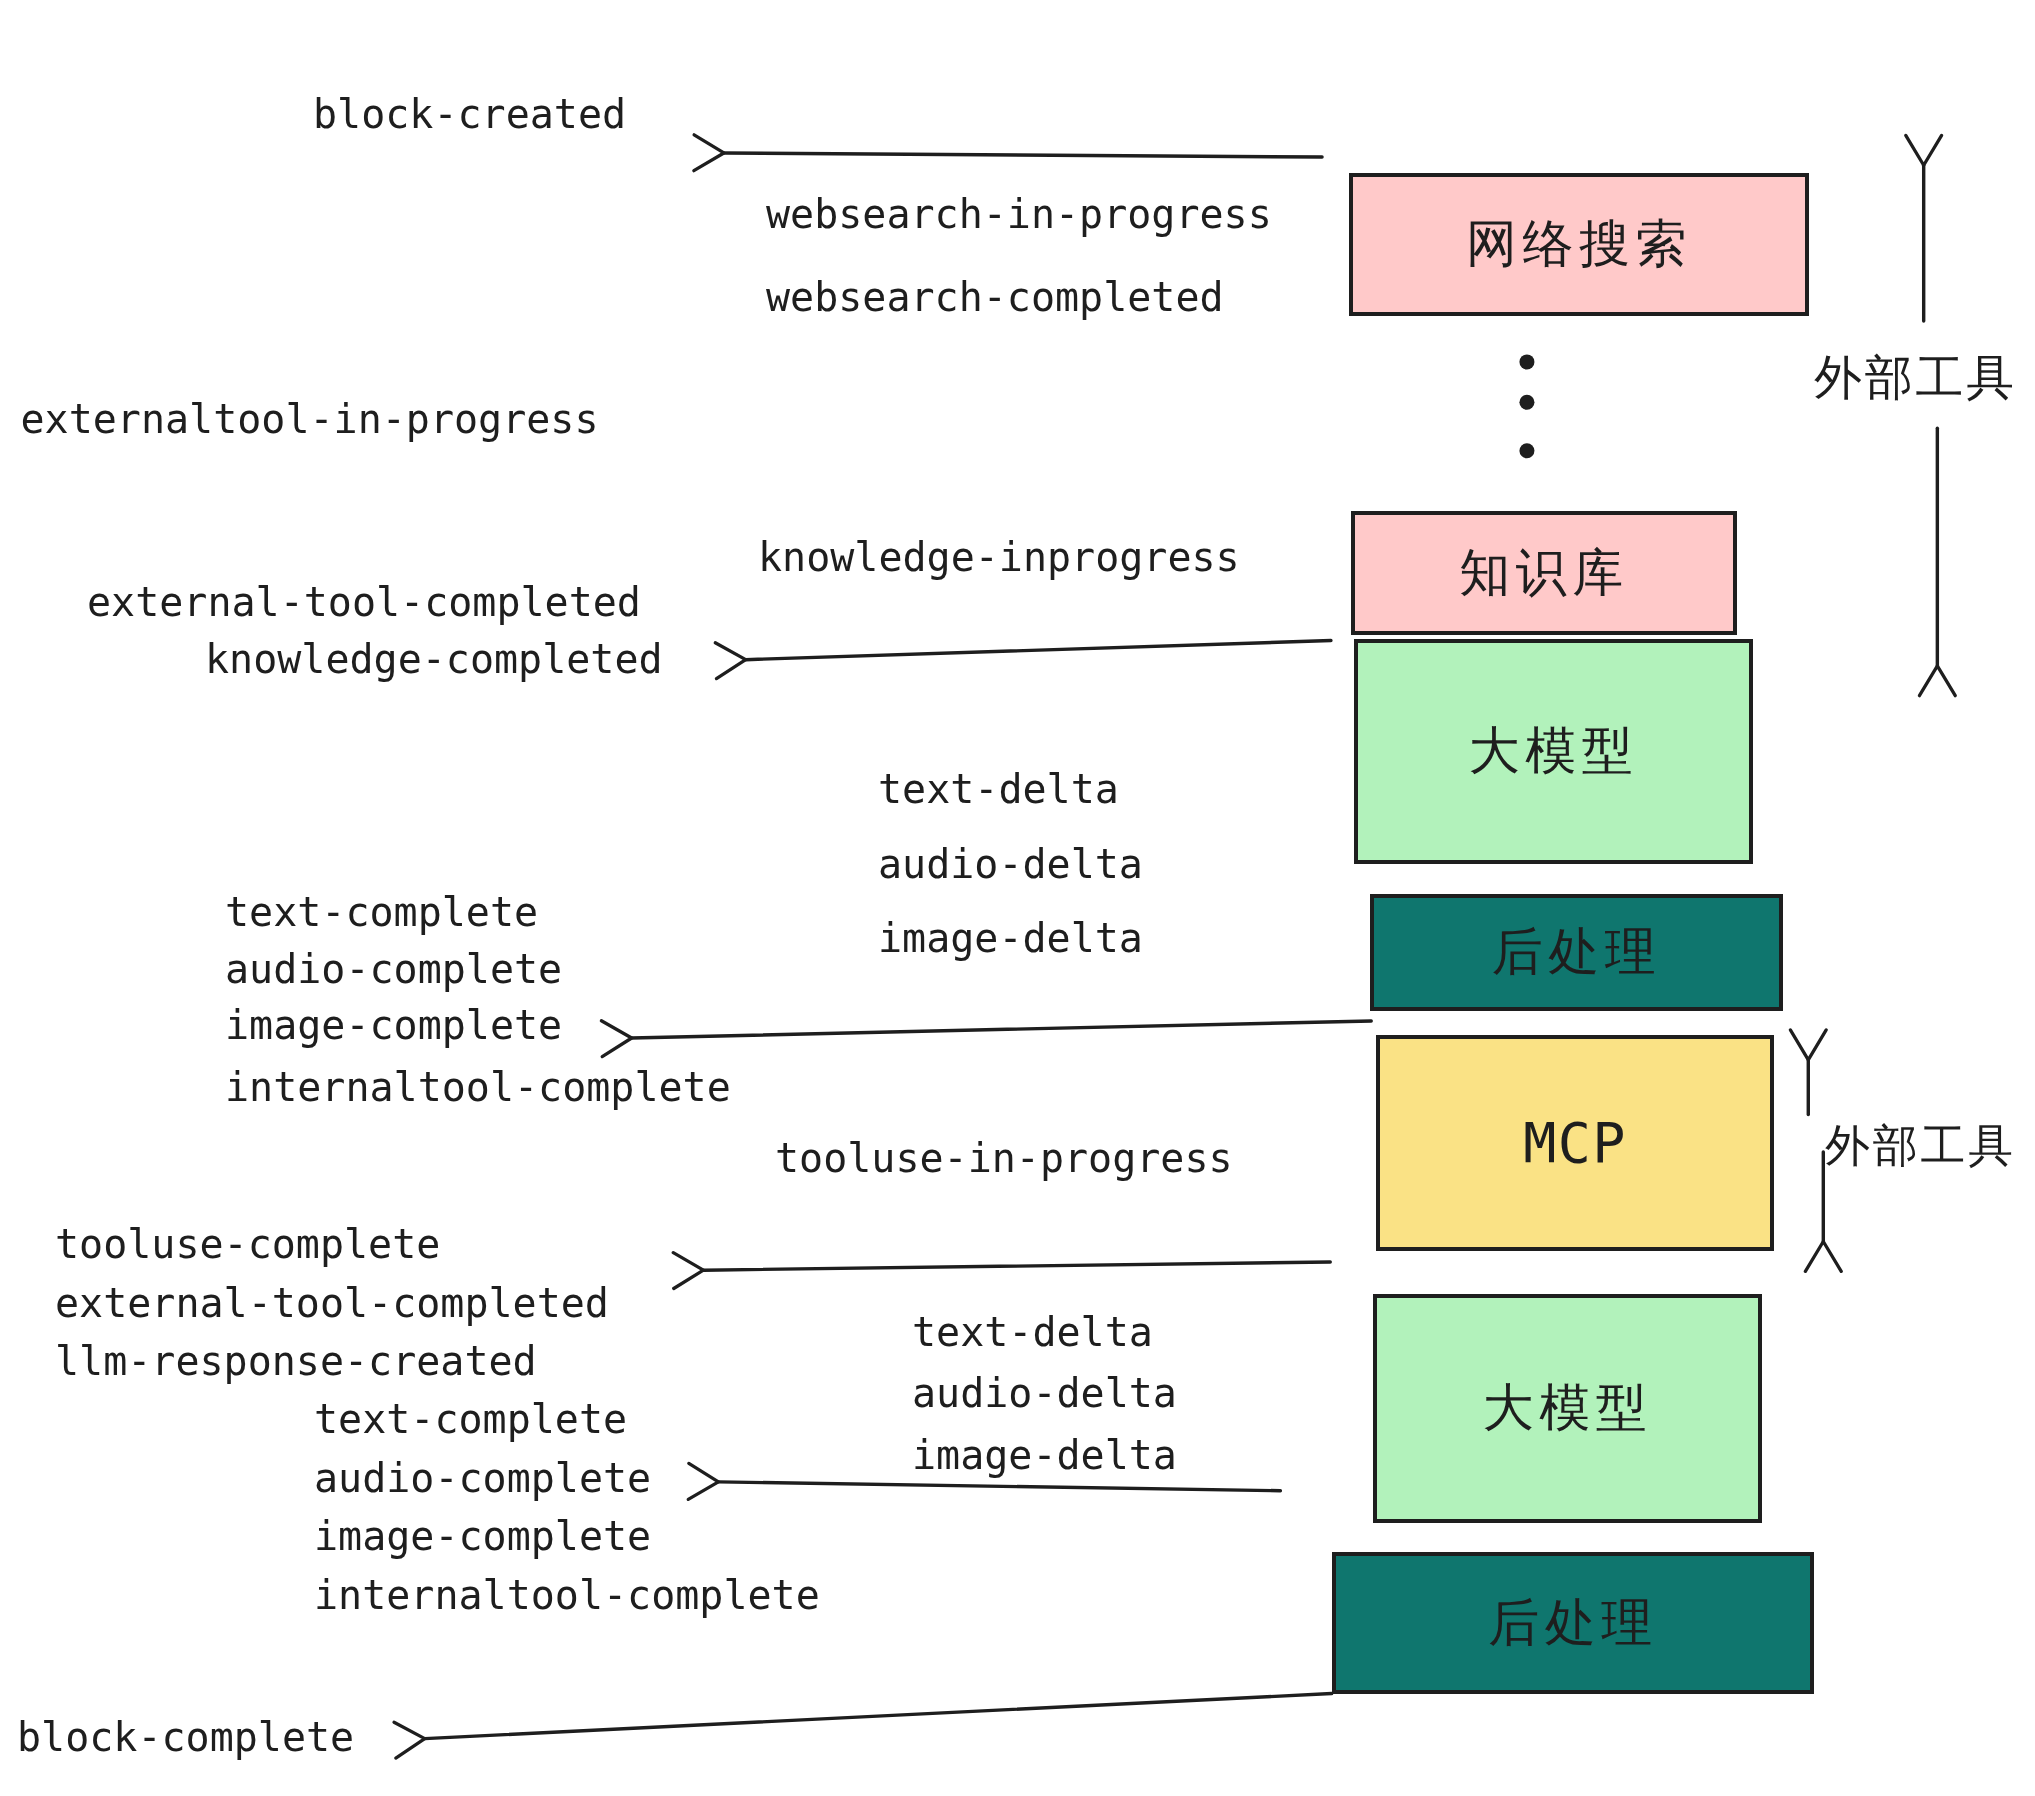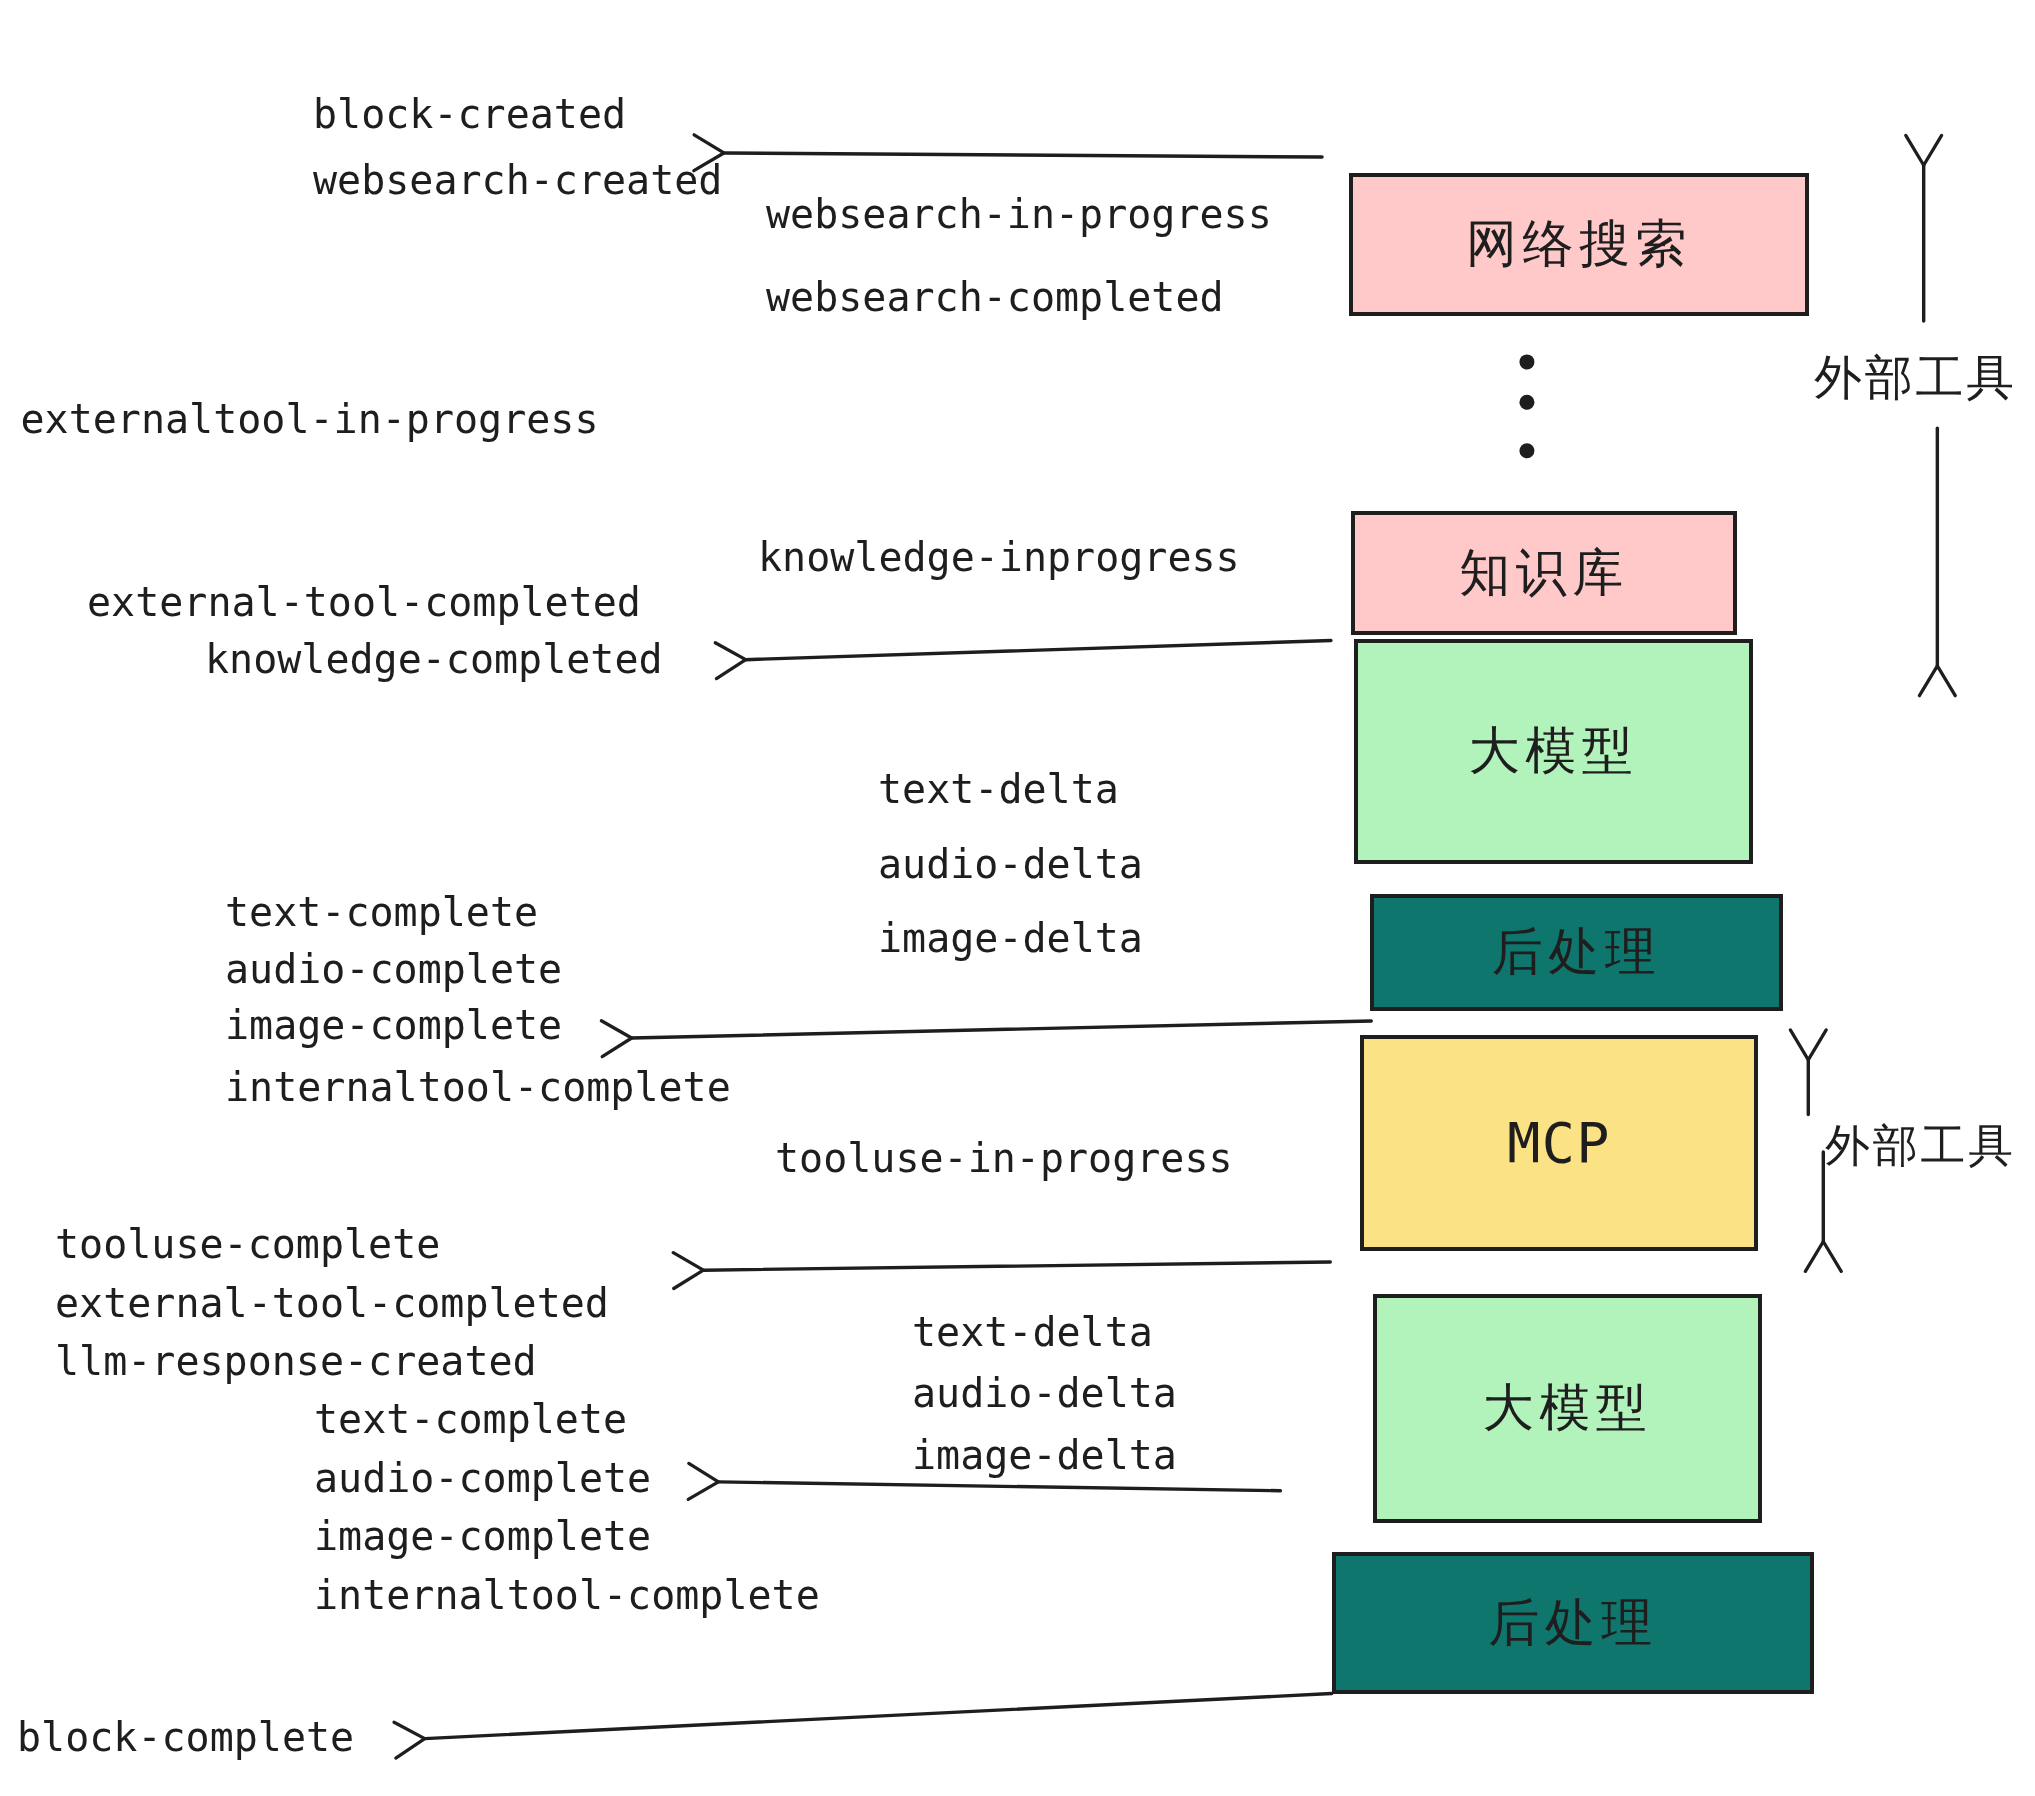--- a/index.html
+++ b/index.html
@@ -30,21 +30,21 @@
     border:4.1px solid var(--ink);
     display:flex;
     align-items:center;
     justify-content:center;
     font-family:"DejaVu Sans", sans-serif;
     font-size:51px;
     letter-spacing:5.5px;
     color:var(--ink);
     box-sizing:border-box;
   }
-  .box.mono { font-family:"DejaVu Sans Mono", monospace; letter-spacing:1.4px; font-size:55px; }
+  .box.mono { font-family:"DejaVu Sans Mono", monospace; letter-spacing:1.4px; font-size:55px;margin-left:16px; }
   .pink   { background:var(--pink); }
   .green  { background:var(--green);align-items:center; }
   .yellow { background:var(--yellow); }
   .white  { background:#0f766e; }
   .side-label {
     position:absolute;
     font-family:"DejaVu Sans", sans-serif;
     font-size:48px;
     letter-spacing:2.7px;
     white-space:nowrap;
@@ -59,21 +59,20 @@
   svg.arrows circle { fill:var(--ink); }
   #ah path { stroke:var(--ink); fill:none; stroke-width:1.1; stroke-linecap:round; stroke-linejoin:round; }
 </style>
 </head>
 <body>
 
 <div class="canvas">
 
 
   <div class="evt" style="left:313px;  top:94px;">block-created</div>
-  <div class="evt" style="left:313px;  top:160px;">websearch-created</div>
   <div class="evt" style="left:766px; top:194px;">websearch-in-progress</div>
   <div class="evt" style="left:766px; top:277px;">websearch-completed</div>
   <div class="evt" style="left:20.5px;   top:399px;">externaltool-in-progress</div>
   <div class="evt" style="left:758px; top:537px;">knowledge-inprogress</div>
   <div class="evt" style="left:87px;  top:582px;">external-tool-completed</div>
   <div class="evt" style="left:205px;  top:639px;">knowledge-completed</div>
   <div class="evt" style="left:878px; top:769px;">text-delta</div>
   <div class="evt" style="left:878px; top:844px;">audio-delta</div>
   <div class="evt" style="left:878px; top:918px;">image-delta</div>
   <div class="evt" style="left:225px;  top:892px;">text-complete</div>

